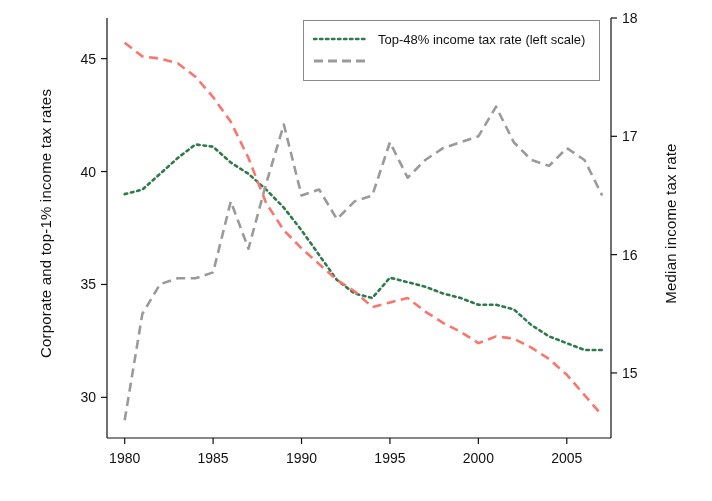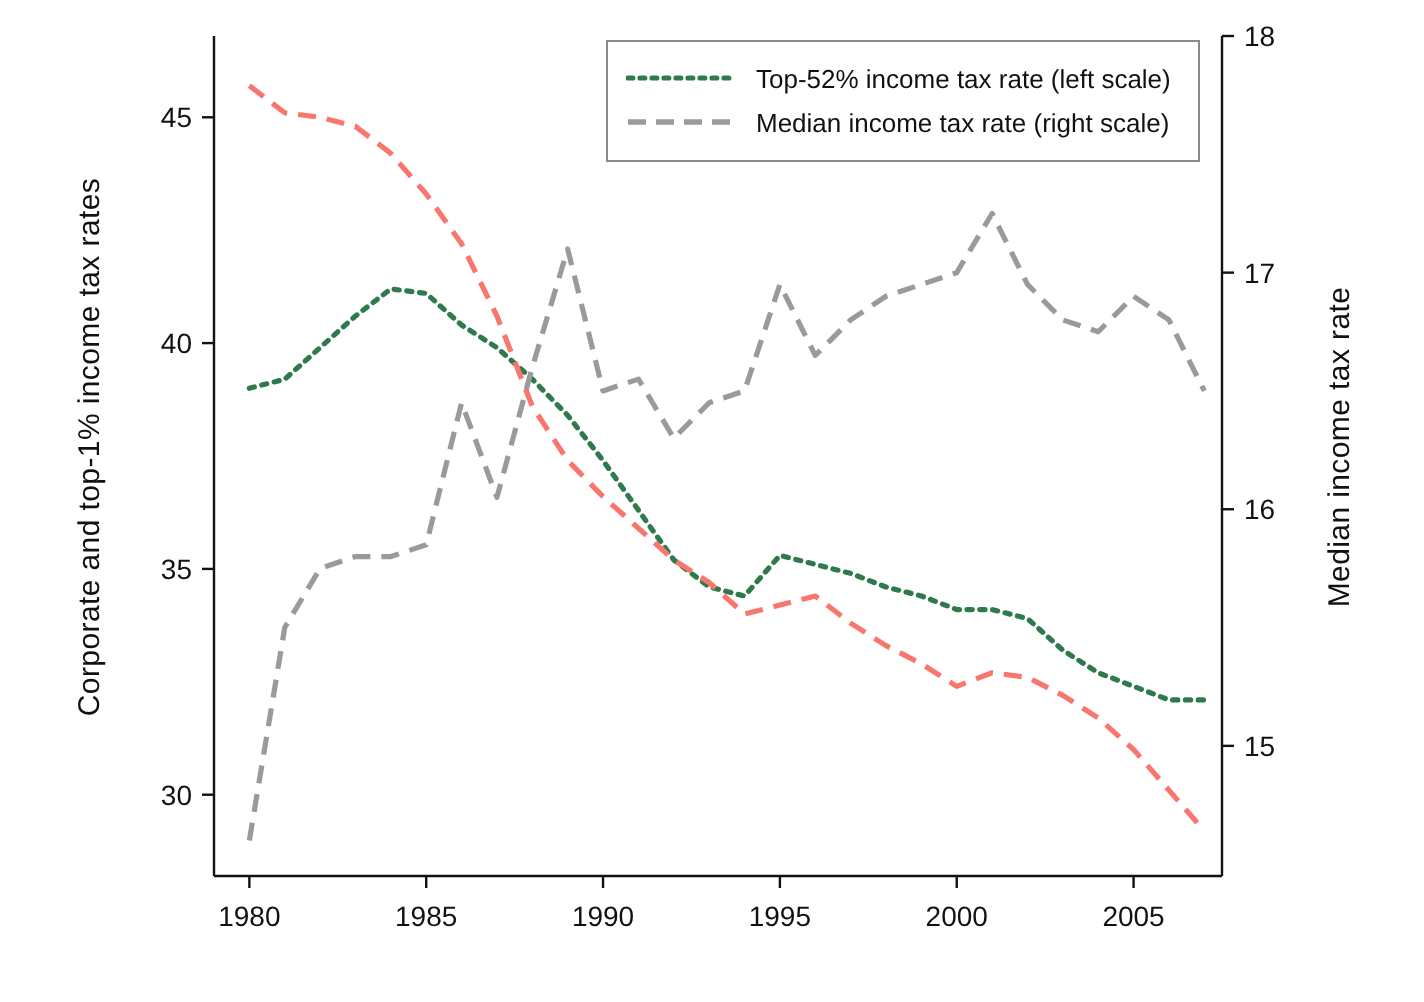--- a/index.html
+++ b/index.html
@@ -113,23 +113,22 @@
     </svg>
 
   <div class="axis-title" id="ylabel-left">Corporate and top-1% income tax rates</div>
   <div class="axis-title" id="ylabel-right">Median income tax rate</div>
 
   <div class="legend-box">
     <div class="legend-row">
       <svg class="legend-key" viewBox="0 0 56 14" xmlns="http://www.w3.org/2000/svg">
         <line x1="1" y1="7" x2="55" y2="7" stroke="#2f7a4d" stroke-width="2.6" stroke-dasharray="2.4 3.6" stroke-linecap="round"></line>
       </svg>
-      <span class="legend-label">Top-52% income tax rate (left scale)</span>
+      <span class="legend-label">Top-48% income tax rate (left scale)</span>
     </div>
     <div class="legend-row">
       <svg class="legend-key" viewBox="0 0 56 14" xmlns="http://www.w3.org/2000/svg">
         <line x1="1" y1="7" x2="55" y2="7" stroke="#9a9a9a" stroke-width="2.8" stroke-dasharray="9 5" stroke-linecap="butt"></line>
       </svg>
-      <span class="legend-label">Median income tax rate (right scale)</span>
     </div>
   </div>
 
 </div>
 
 </body></html>

